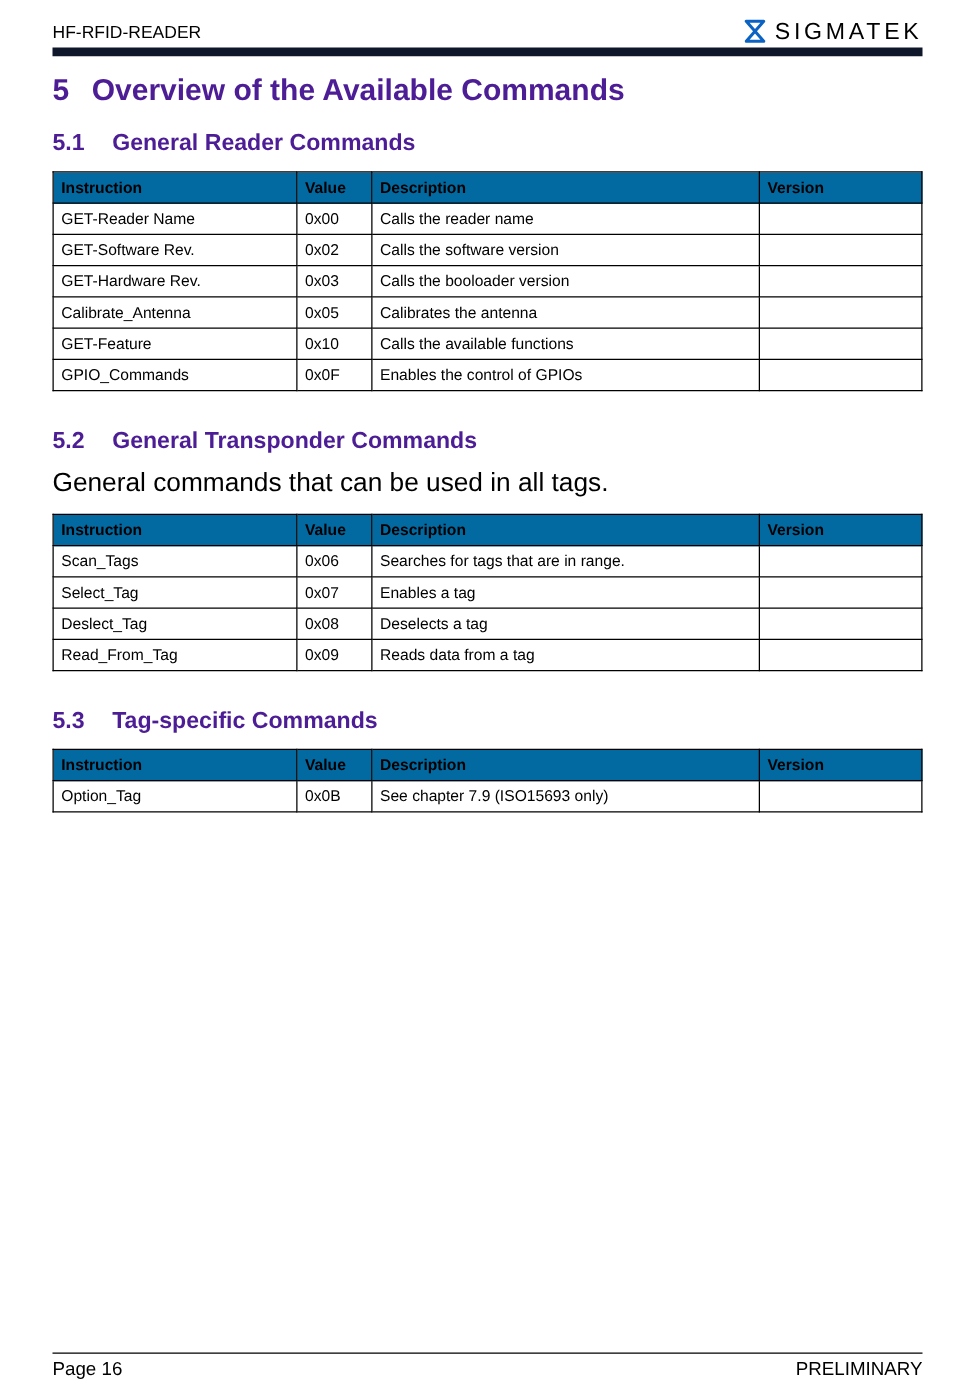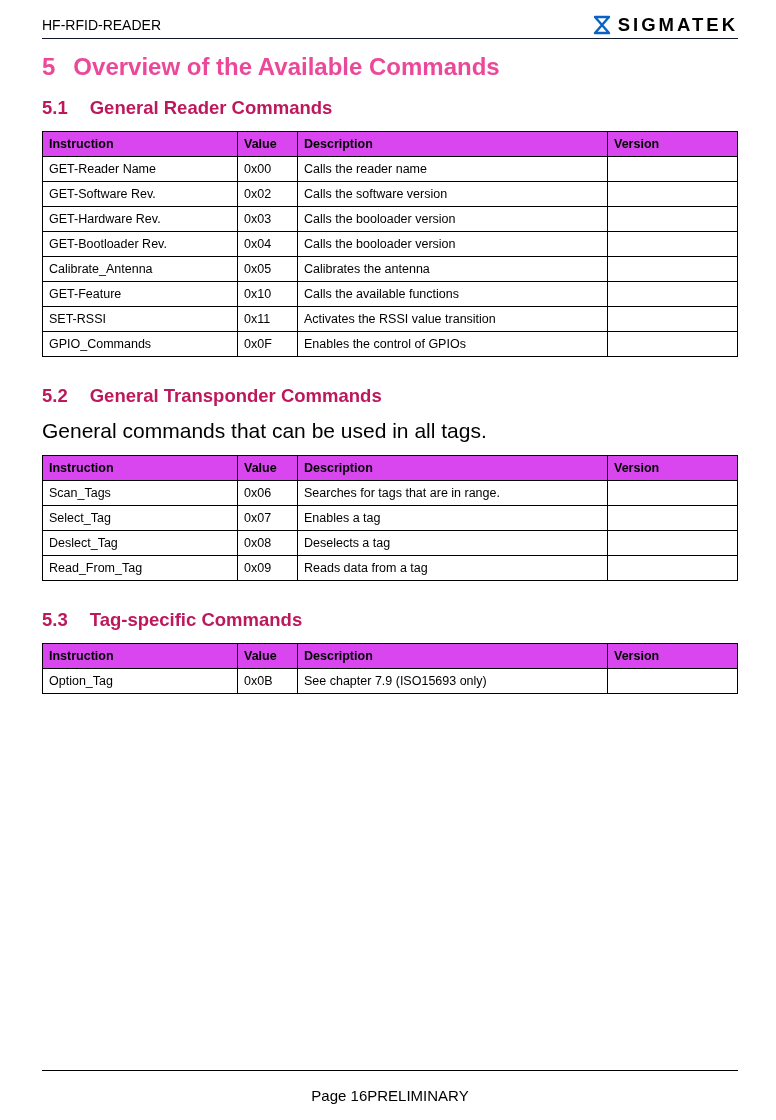--- a/index.html
+++ b/index.html
@@ -12,46 +12,46 @@
     height: 1120px;
     position: relative;
   }
   .page {
     padding: 14px 38px 0 42px;
   }
   .header-row {
     display: flex;
     justify-content: space-between;
     align-items: center;
-    border-bottom: 1px solid #0f172a;
+    border-bottom: 7px solid #0f172a;
     padding-bottom: 2px;
     margin-bottom: 14px;
   }
   .header-left {
     font-size: 14px;
   }
   .logo {
     display: flex;
     align-items: center;
     gap: 6px;
-    font-weight: 700;
+    font-weight: 400;
     font-size: 18.5px;
     letter-spacing: 3px;
     font-family: Arial, sans-serif;
   }
   .logo svg { display: block; }
   h1.section-title {
-    color: #ec4899;
+    color: #4c1d95;
     font-size: 24px;
     font-weight: 700;
     margin: 10px 0 16px 0;
   }
   .sec-num { display: inline-block; margin-right: 18px; }
   h2.sub-title {
-    color: #be185d;
+    color: #4c1d95;
     font-size: 18.5px;
     font-weight: 700;
     margin: 0 0 12px 0;
   }
   h2.sub-title .sec-num { margin-right: 22px; }
   .body-text {
     font-size: 21px;
     margin: 0 0 12px 0;
   }
   table.cmd {
@@ -62,37 +62,37 @@
   }
   table.cmd th, table.cmd td {
     border: 1px solid #000;
     padding: 5px 6px;
     font-size: 12.5px;
     text-align: left;
     vertical-align: middle;
     height: 24px;
   }
   table.cmd th {
-    background: #d946ef;
+    background: #0369a1;
     font-weight: 700;
   }
   .col-instr { width: 195px; }
   .col-value { width: 60px; }
   .col-desc  { width: auto; }
   .col-ver   { width: 130px; }
 
   .footer-row {
     position: absolute;
     bottom: 16px;
     left: 42px;
     right: 38px;
     display: flex;
-    justify-content: center;
+    justify-content: space-between;
     border-top: 1px solid #000;
-    padding-top: 16px;
+    padding-top: 4px;
     font-size: 15px;
   }
 </style>
 </head>
 <body>
 
 <div class="page">
   <div class="header-row">
     <div class="header-left">HF-RFID-READER</div>
     <div class="logo">
@@ -139,41 +139,29 @@
           <td>Calls the software version</td>
           <td></td>
         </tr>
       <tr>
           <td>GET-Hardware Rev.</td>
           <td>0x03</td>
           <td>Calls the booloader version</td>
           <td></td>
         </tr>
       <tr>
-          <td>GET-Bootloader Rev.</td>
-          <td>0x04</td>
-          <td>Calls the booloader version</td>
-          <td></td>
-        </tr>
-      <tr>
           <td>Calibrate_Antenna</td>
           <td>0x05</td>
           <td>Calibrates the antenna</td>
           <td></td>
         </tr>
       <tr>
           <td>GET-Feature</td>
           <td>0x10</td>
           <td>Calls the available functions</td>
-          <td></td>
-        </tr>
-      <tr>
-          <td>SET-RSSI</td>
-          <td>0x11</td>
-          <td>Activates the RSSI value transition</td>
           <td></td>
         </tr>
       <tr>
           <td>GPIO_Commands</td>
           <td>0x0F</td>
           <td>Enables the control of GPIOs</td>
           <td></td>
         </tr>
     </tbody>
   </table>

